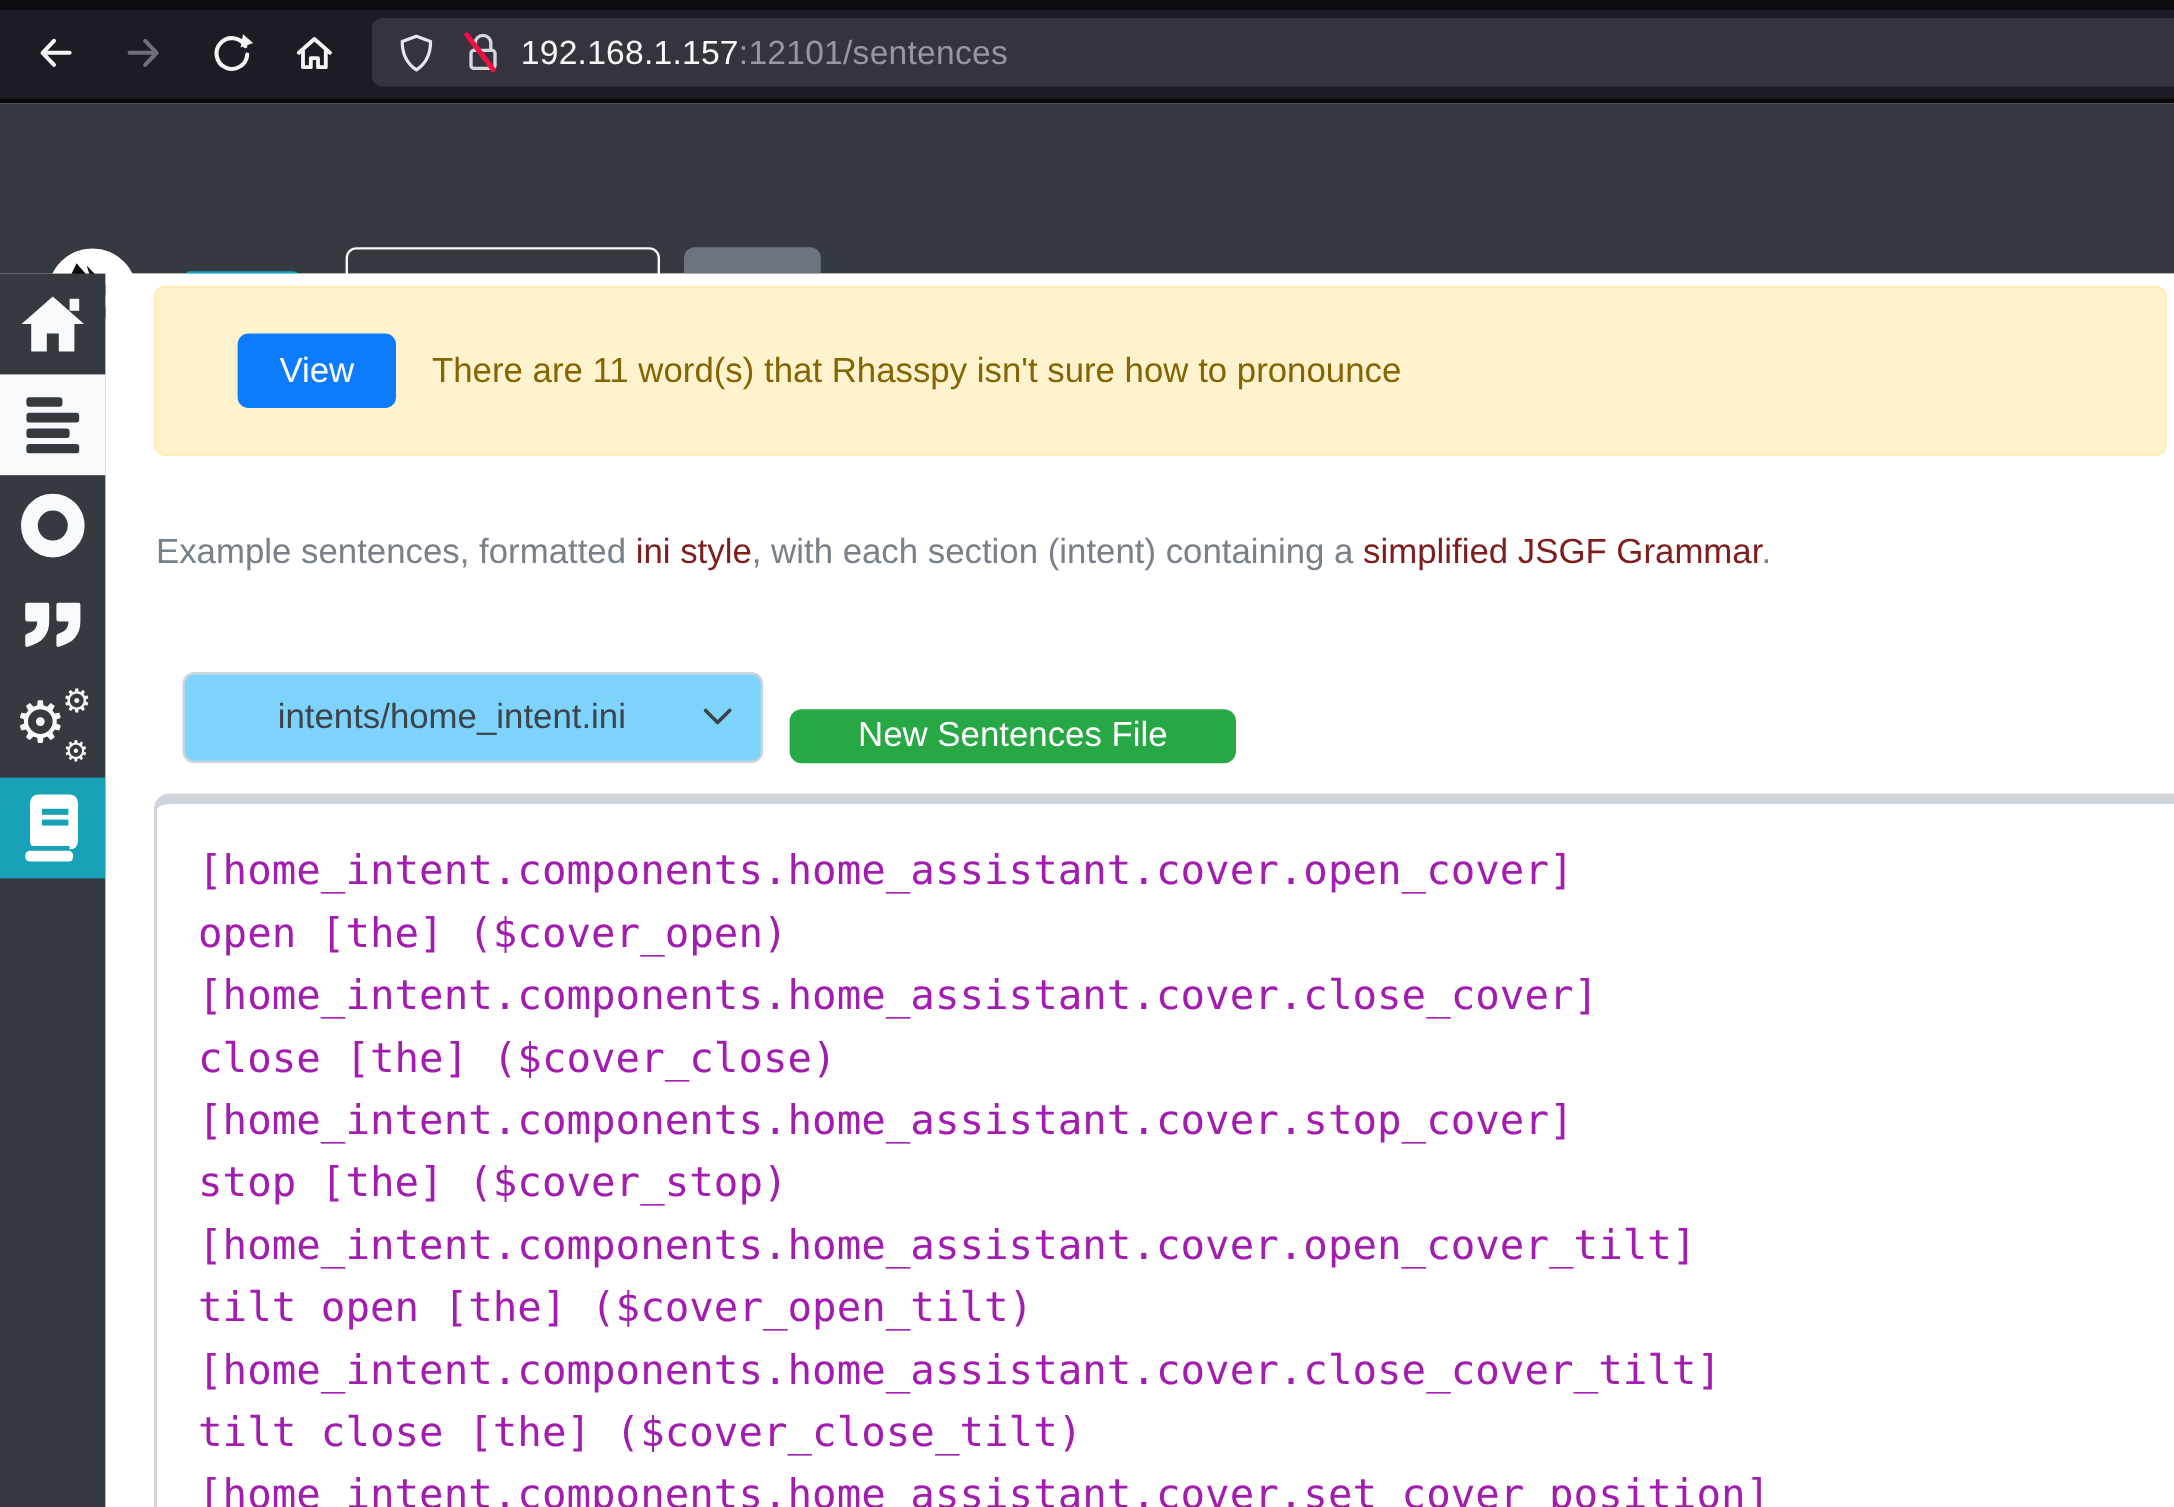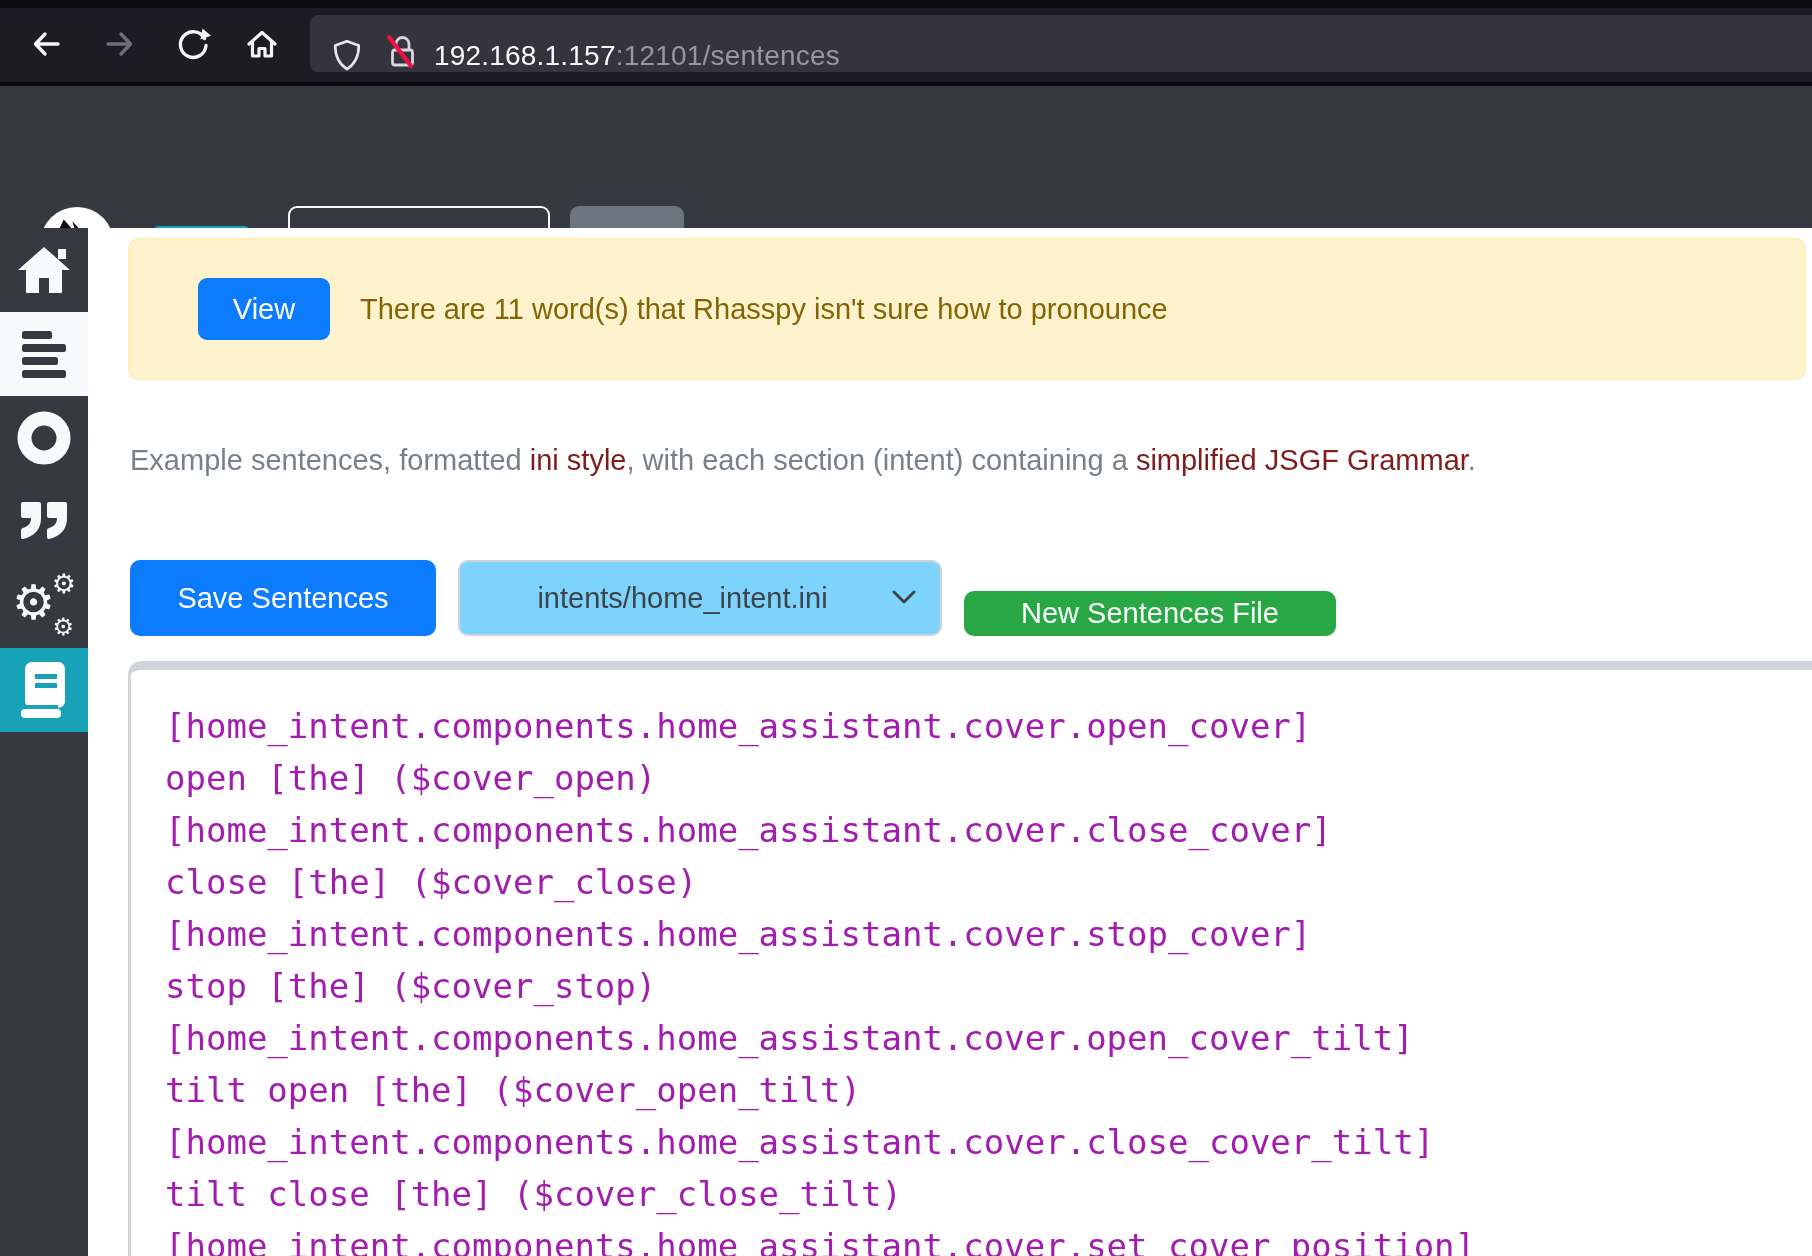--- a/index.html
+++ b/index.html
@@ -5,21 +5,21 @@
   * { margin:0; padding:0; box-sizing:border-box; }
   html,body { width:1812px; height:1256px; overflow:hidden; background:#fff;
               font-family:"Liberation Sans", sans-serif; }
 
   
   .chrome { position:absolute; left:0; top:0; width:1812px; height:86px;
             background:#1d1c24; border-bottom:4px solid #0a0a0d; }
   .chrome-topstrip { position:absolute; left:0; top:0; width:100%; height:8px; background:#0d0c11; }
   .nav-ico { position:absolute; top:26px; width:36px; height:36px; cursor:pointer; }
   .urlbar { position:absolute; left:310px; top:15px; width:1502px; height:57px;
-            background:#35343e; border-radius:8px 0 0 8px; display:flex; align-items:flex-end; }
+            background:#35343e; border-radius:8px 0 0 8px; display:flex; align-items:center; }
   .url-text { font-size:28px; color:#f9f9fb; margin-left:14px; white-space:nowrap; letter-spacing:.2px; }
   .url-text .dim { color:#98979f; }
 
   
   .appbar { position:absolute; left:0; top:86px; width:1812px; height:142px; background:#343a40; }
   .logo { position:absolute; left:40px; top:121px; width:74px; height:74px; background:#ffffff;
           border-radius:50%; display:flex; align-items:center; justify-content:center; overflow:hidden; }
   .badge-ver { position:absolute; left:152px; top:140px; height:40px; background:#17a2b8;
                color:#fff; font-weight:bold; font-size:24px; border-radius:7px;
                display:flex; align-items:center; padding:0 17px; }
@@ -168,21 +168,20 @@
 <div class="main">
 
   <div class="alert">
     <button class="btn-view">View</button>
     <div class="alert-msg">There are 11 word(s) that Rhasspy isn't sure how to pronounce</div>
   </div>
 
   <div class="intro"><span>Example sentences, formatted </span><a>ini style</a><span>, with each section (intent) containing a </span><a>simplified JSGF Grammar</a><span>.</span></div>
 
   <div class="toolbar">
-    <button class="btn-save">Save Sentences</button>
     <div class="selwrap">
       <select class="sel-file">
         <option>intents/home_intent.ini</option>
       </select>
       <svg class="sel-chevron" width="24" height="15" viewBox="0 0 24 15">
         <polyline points="2,2 12,12 22,2" fill="none" stroke="#3c4349" stroke-width="3" stroke-linecap="round" stroke-linejoin="round"></polyline>
       </svg>
     </div>
     <button class="btn-newfile">New Sentences File</button>
   </div>

